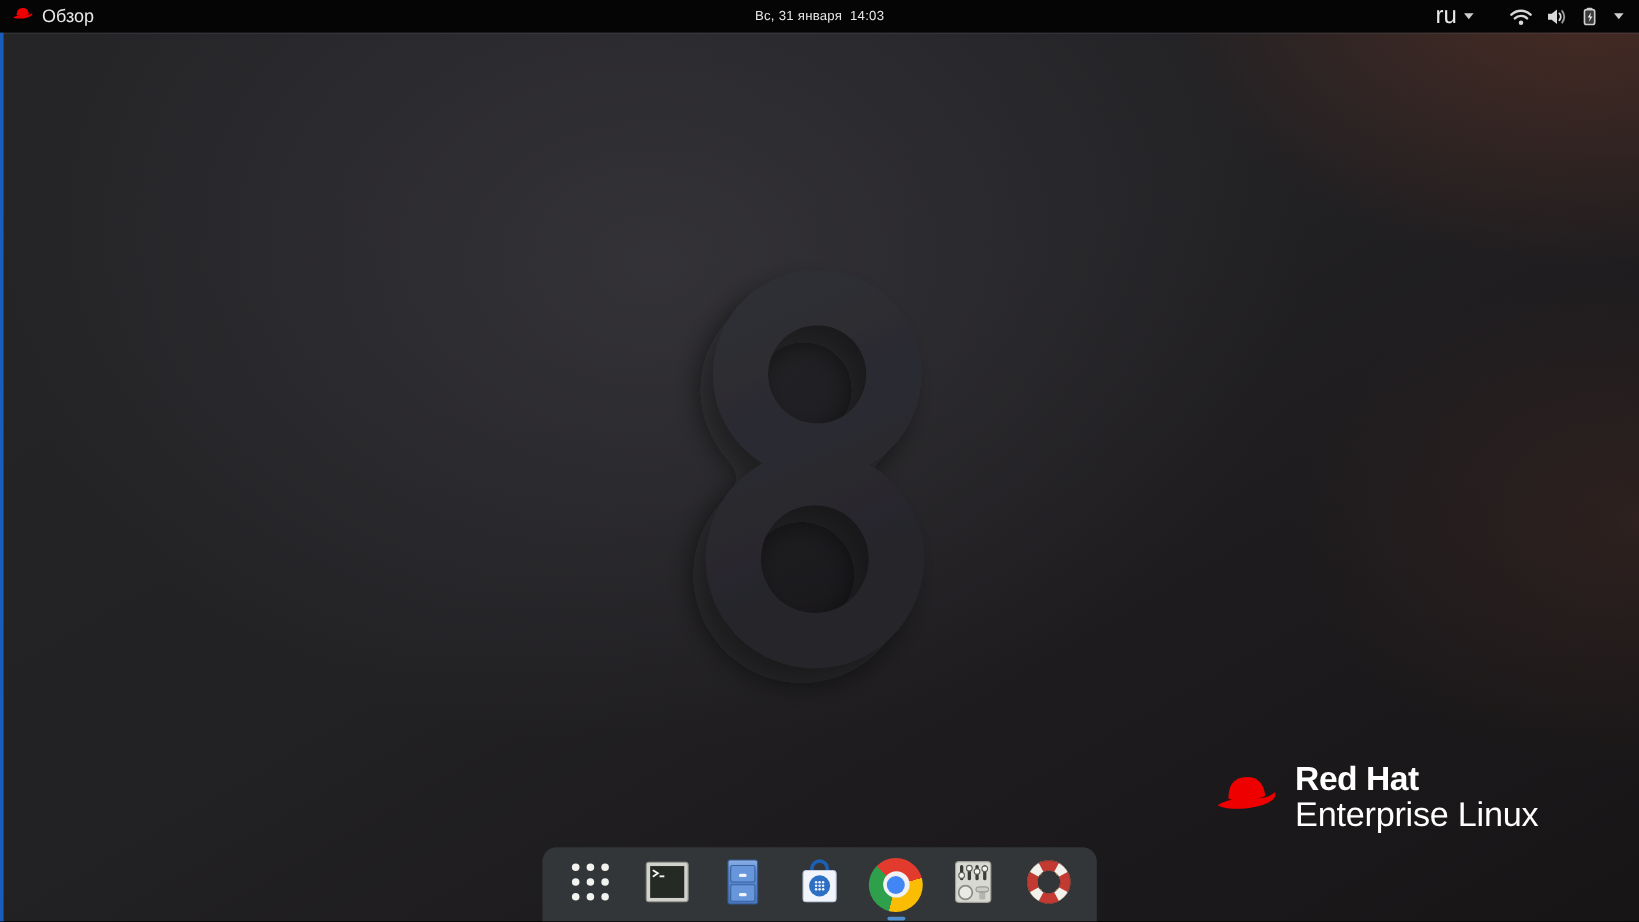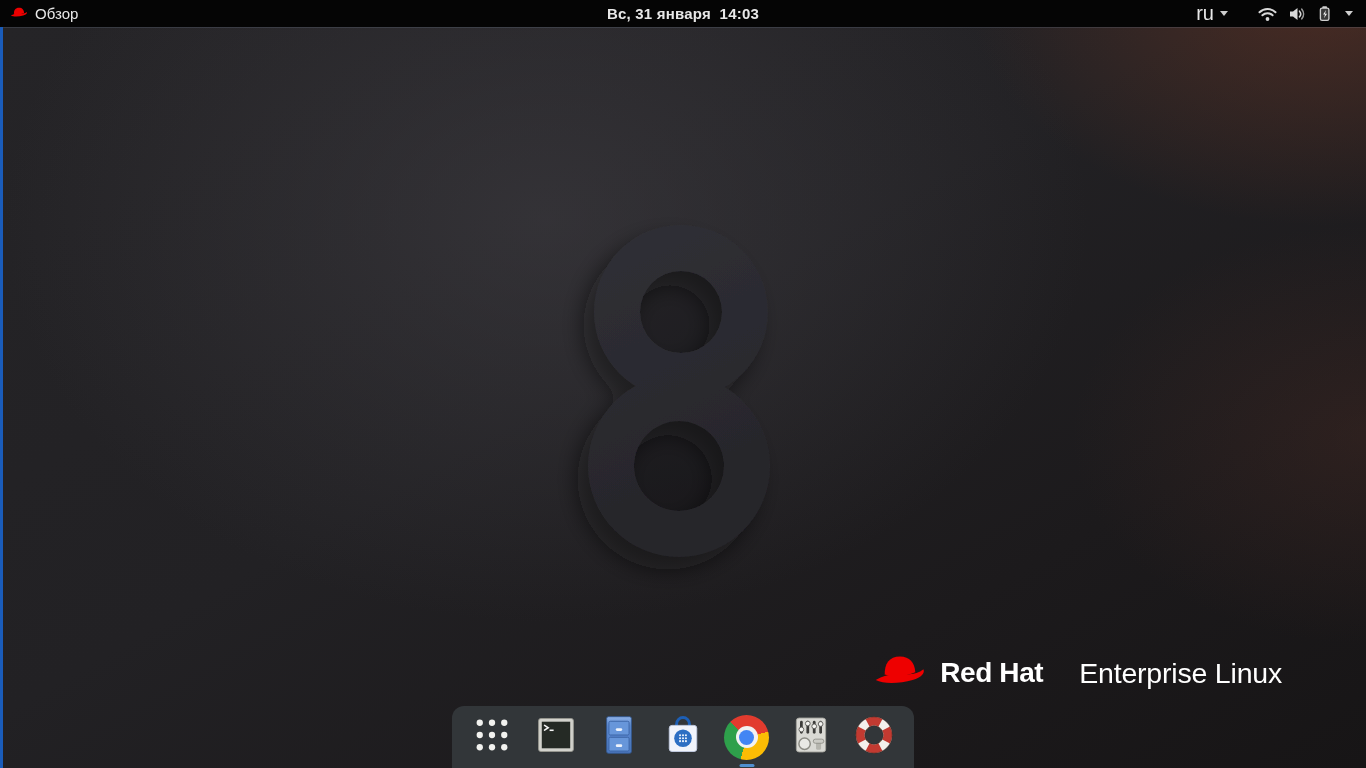--- a/index.html
+++ b/index.html
@@ -10,21 +10,21 @@
   }
   
   .topbar{
     position:absolute;top:0;left:0;right:0;height:27px;background:#050505;
     display:flex;align-items:center;color:#e8e8e8;z-index:20;
   }
   .activities{display:flex;align-items:center;gap:7px;height:100%;padding:0 10px;cursor:pointer;justify-content:center;}
   .overview-label{font-size:15px;line-height:27px;}
   .clock{
     position:absolute;left:50%;transform:translateX(-50%);
-    font-size:15px;font-weight:bold;white-space:pre;letter-spacing:.2px;
+    font-size:11px;font-weight:normal;white-space:pre;letter-spacing:.2px;
   }
   .status-area{margin-left:auto;display:flex;align-items:center;height:100%;padding-right:13px;}
   .lang{display:flex;align-items:center;gap:6px;margin-right:30px;font-size:20px;}
   .caret{width:0;height:0;border-left:4.5px solid transparent;border-right:4.5px solid transparent;border-top:5px solid #cfcfcf;display:inline-block;}
   .sysicons{display:flex;align-items:center;gap:11px;}
   .sysicons svg{display:block;}
   
   .desktop{
     position:absolute;top:27px;left:0;right:0;bottom:0;
     background:
@@ -32,21 +32,21 @@
       radial-gradient(420px 300px at 100% 55%, rgba(80,46,38,.35), rgba(80,46,38,0) 70%),
       radial-gradient(860px 640px at 40% 26%, rgba(70,68,74,.48), rgba(70,68,74,0) 63%),
       linear-gradient(150deg,#252427 0%,#222124 45%,#1c1a1c 74%,#171516 100%);
   }
   .edge-top{position:absolute;top:0;left:0;right:0;height:1px;background:rgba(155,175,205,.16);}
   .edge-stripe{position:absolute;top:0;left:0;bottom:0;width:3px;background:#1a5cba;}
   
   .eight{position:absolute;left:545px;top:175px;width:280px;height:400px;}
   
   .brand{position:absolute;right:84px;bottom:74px;display:flex;align-items:center;gap:13px;color:#fff;}
-  .brand-text{display:flex;line-height:1.06;gap:36px;}
+  .brand-text{display:flex;flex-direction:column;line-height:1.06;}
   .brand-line1{font-size:28px;font-weight:bold;letter-spacing:-.4px;}
   .brand-line2{font-size:28.5px;font-weight:400;letter-spacing:-.2px;}
   
   .dock{
     position:absolute;left:50%;transform:translateX(-50%);bottom:0;
     width:462px;height:62px;background:rgba(51,55,58,.96);
     border-radius:12px 12px 0 0;
     display:flex;align-items:center;justify-content:space-evenly;z-index:15;
   }
   .dock-item{width:48px;height:48px;display:flex;align-items:center;justify-content:center;position:relative;cursor:pointer;}

